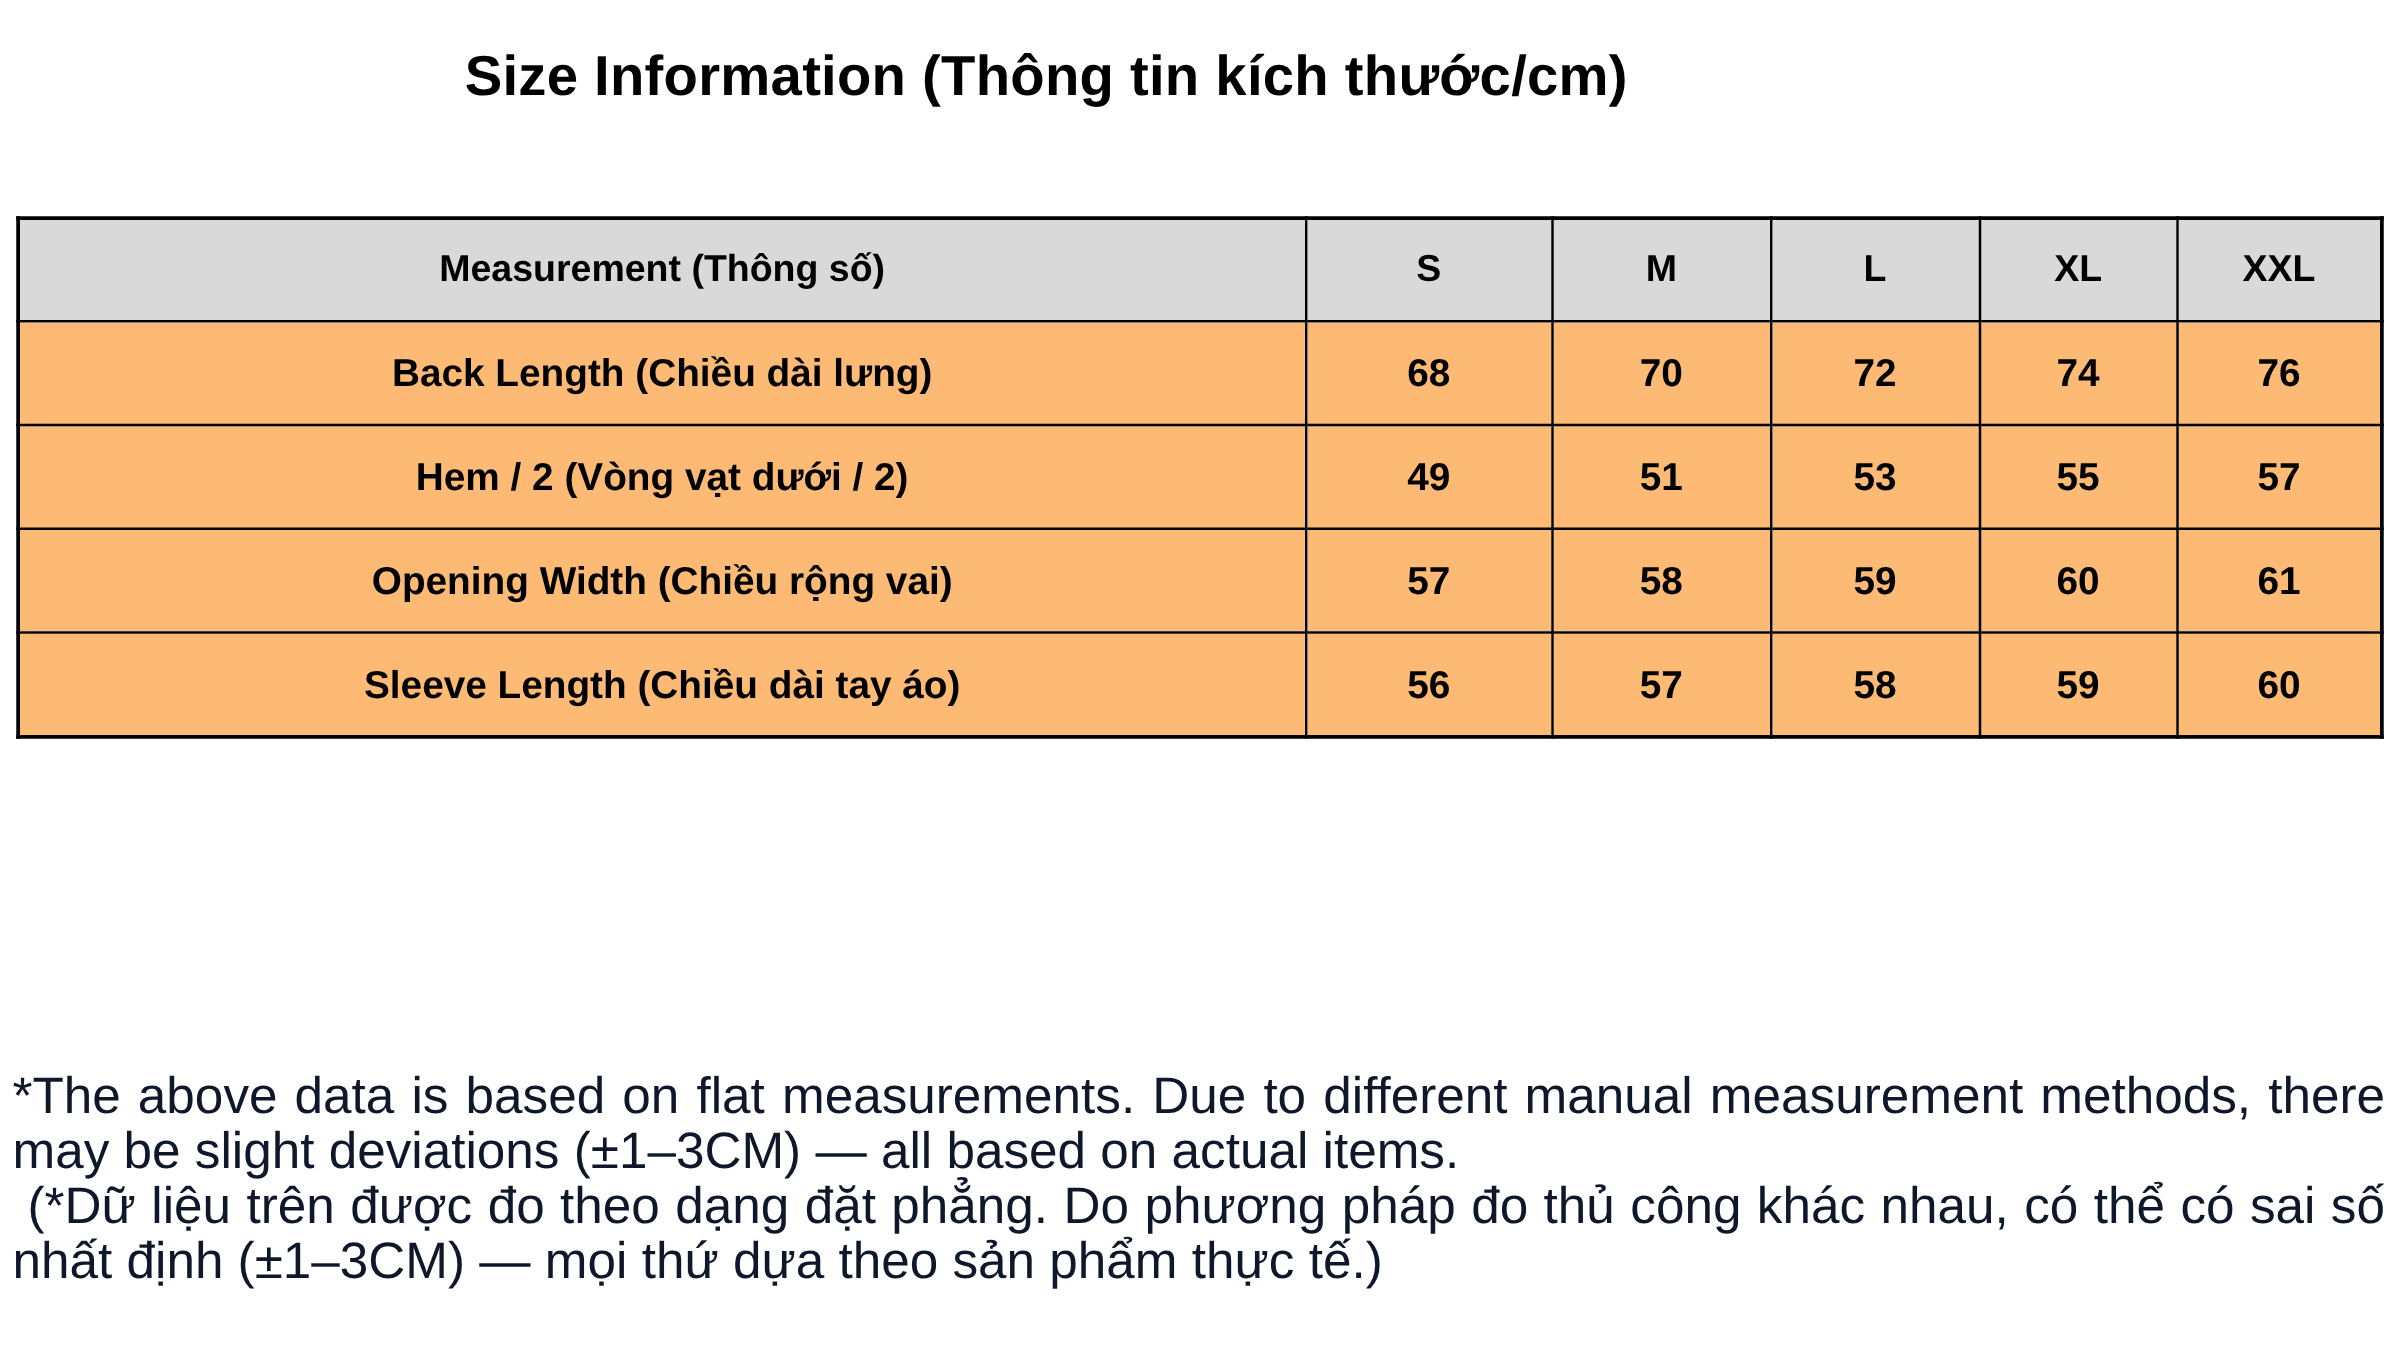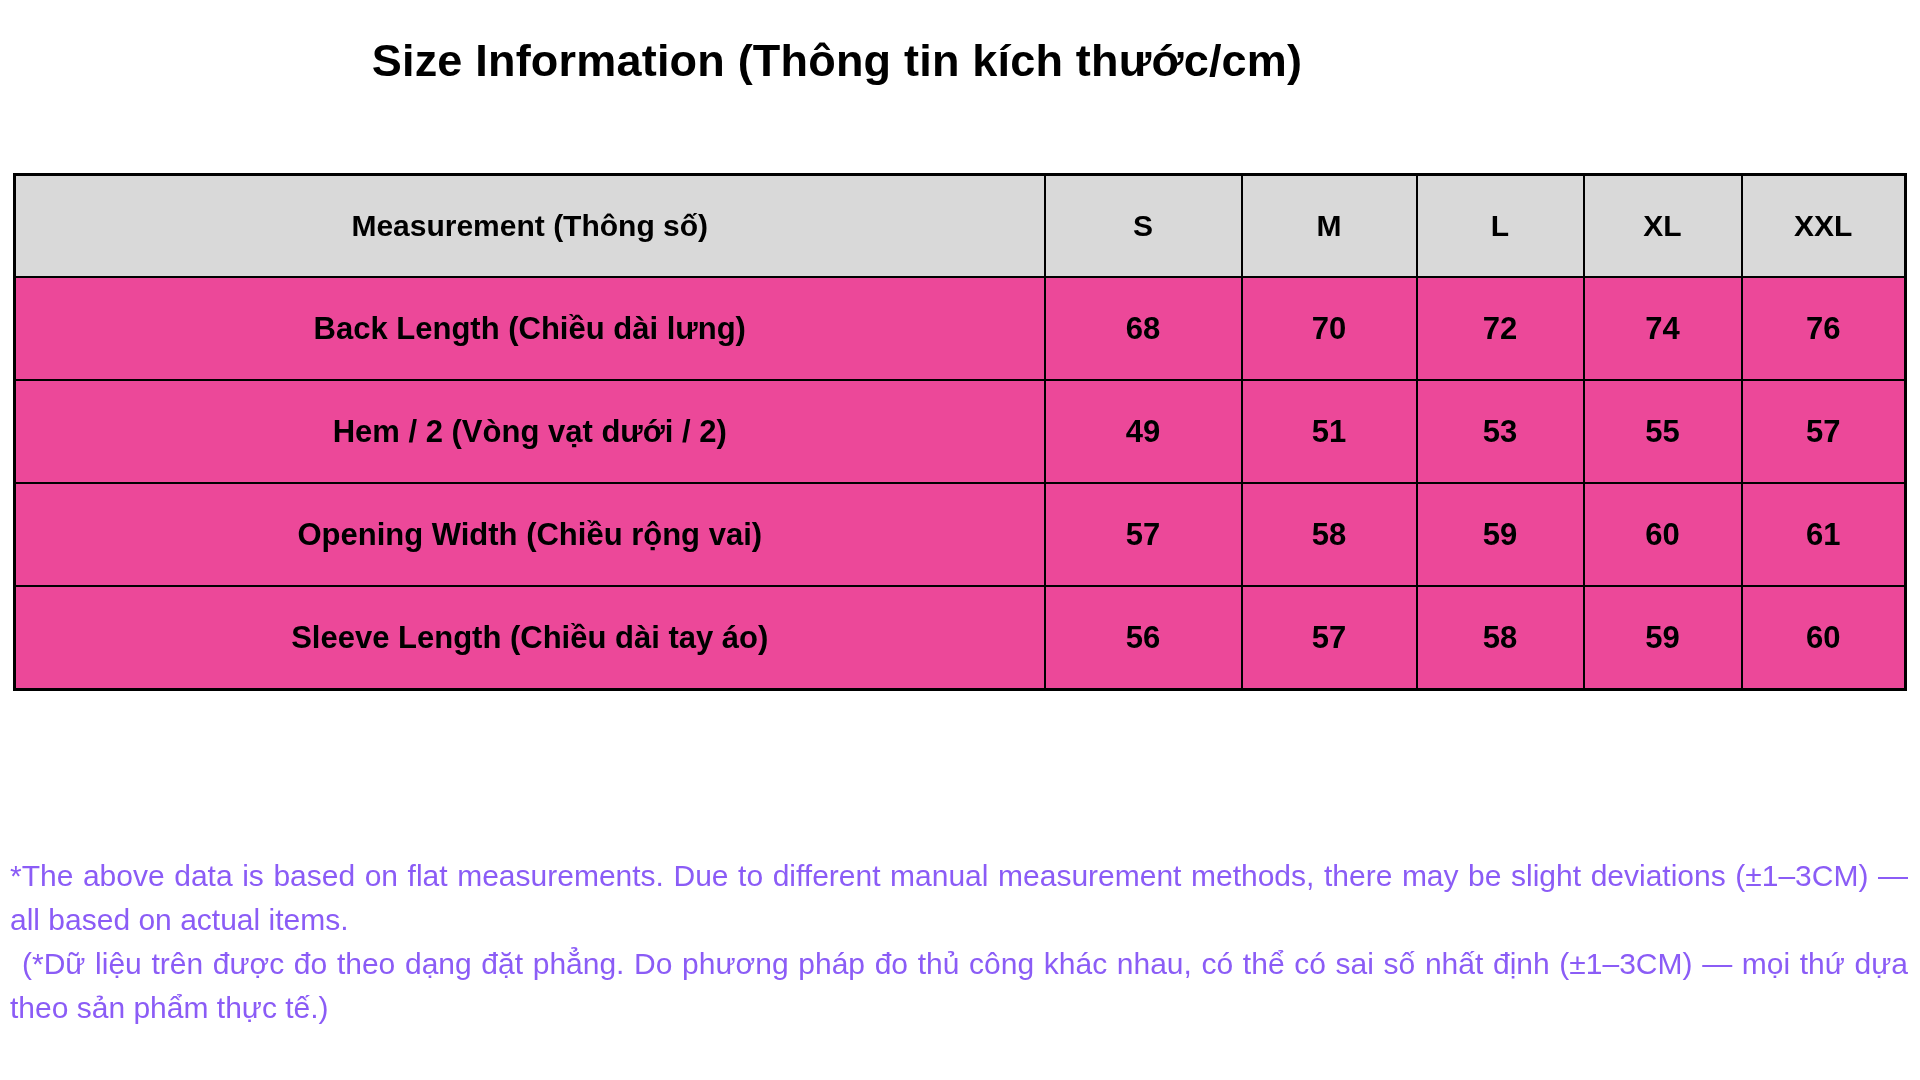--- a/index.html
+++ b/index.html
@@ -38,46 +38,46 @@
     border-collapse: collapse;
     table-layout: fixed;
     border: 3px solid #000000;
     width: 1891px;
   }
   .size-table th, .size-table td {
     border: 2px solid #000000;
     text-align: center;
     vertical-align: middle;
     font-weight: bold;
-    padding: 18px;
+    padding: 8px;
     overflow: hidden;
     white-space: nowrap;
   }
   .size-table thead th {
     background: #d9d9d9;
     font-size: 30px;
     height: 64px;
   }
   .size-table tbody td {
-    background: #ec4899;
+    background: #fdba74;
     font-size: 31px;
     height: 65px;
     margin-top: 16px;
   }
   .size-table td.label-cell { font-size: 31px; }
 
   .footnote {
     position: absolute;
     top: 854px;
     left: 10px;
     width: 1898px;
-    font-size: 30px;
+    font-size: 41px;
     line-height: 44px;
     text-align: justify;
-    color: #8b5cf6;
+    color: #0f172a;
   }
   .footnote p { margin: 0; }
   .footnote p.vi { text-indent: 12px; }
 </style>
 </head>
 <body>
 
 <div class="page">
 
   <div class="title-wrap">

